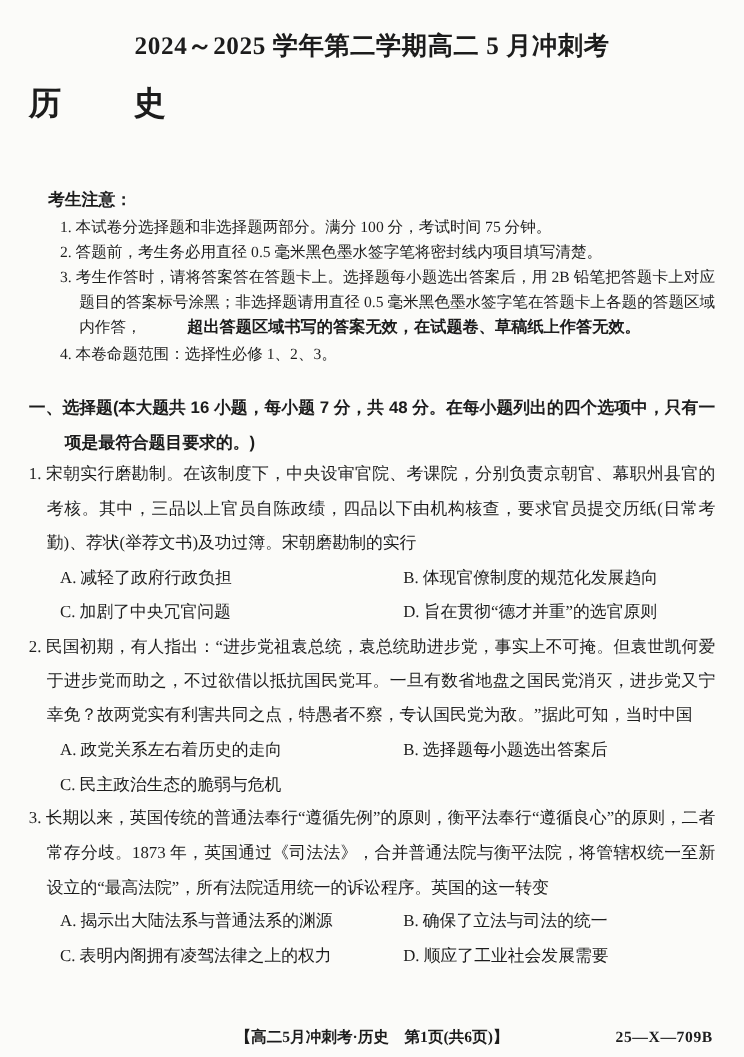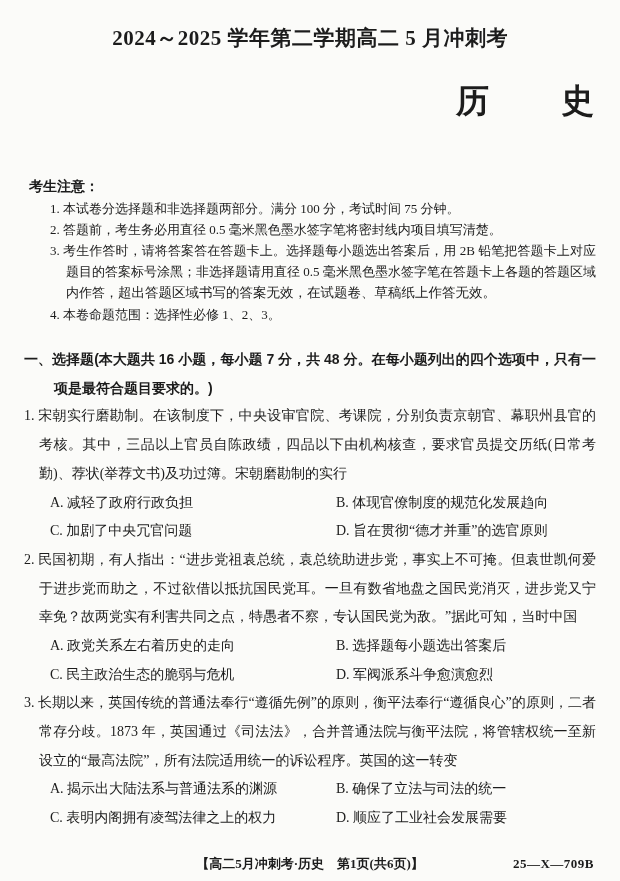--- a/index.html
+++ b/index.html
@@ -3,26 +3,26 @@
 <meta charset="utf-8">
 <style>
   * { margin:0; padding:0; box-sizing:border-box; }
   html, body { background:#d9d9d9; }
   body { width:620px; font-family:"Liberation Serif","DejaVu Serif",serif; }
   .page {
     width:620px; height:881px; background:#fbfbf9; color:#1c1c1c;
     padding:16px 24px 12px; position:relative; overflow:hidden;
   }
   .exam-title { text-align:center; font-weight:bold; font-size:21px; letter-spacing:.5px; margin-top:8px; }
-  .subject-title { text-align:right; font-weight:bold; font-size:33px; margin-top:27px; letter-spacing:2px; }
+  .subject-title { text-align:left; font-weight:bold; font-size:27px; margin-top:16px; letter-spacing:2px; }
   .notice { margin-top:54px; }
-  .notice-heading { font-weight:bold; font-size:14px; margin-left:5px; }
+  .notice-heading { font-weight:bold; font-size:14px; margin-left:16px; }
   .notice-items { margin-left:26px; font-size:13px; line-height:1.62; margin-top:2px; }
   .notice-item { padding-left:16px; text-indent:-16px; text-align:justify; }
-  .notice-emphasis { font-family:"Liberation Sans","DejaVu Sans",sans-serif; font-weight:normal; font-size:13.5px; }
+  .notice-emphasis { font-family:"Liberation Sans","DejaVu Sans",sans-serif; font-weight:bold; font-size:13.5px;margin-left:38px; }
   .section-heading {
     margin-top:20px; font-family:"Liberation Sans","DejaVu Sans",sans-serif;
     font-weight:bold; font-size:14px; line-height:2.05;
     padding-left:30px; text-indent:-30px; text-align:justify;
   }
   .question { font-size:14px; line-height:2.05; }
   .stem { padding-left:15px; text-indent:-15px; text-align:justify; }
   .options { margin-left:26px; display:grid; grid-template-columns:286px 1fr; }
   .option { white-space:nowrap; overflow:hidden; }
   .footer { position:absolute; left:0; bottom:8px; width:100%; text-align:center; font-size:13px; }
@@ -58,21 +58,20 @@
       <div class="option">D. 旨在贯彻“德才并重”的选官原则</div>
     </div>
   </div>
 
   <div class="question">
     <div class="stem">2. 民国初期，有人指出：“进步党祖袁总统，袁总统助进步党，事实上不可掩。但袁世凯何爱于进步党而助之，不过欲借以抵抗国民党耳。一旦有数省地盘之国民党消灭，进步党又宁幸免？故两党实有利害共同之点，特愚者不察，专认国民党为敌。”据此可知，当时中国</div>
     <div class="options">
       <div class="option">A. 政党关系左右着历史的走向</div>
       <div class="option">B. 选择题每小题选出答案后</div>
       <div class="option">C. 民主政治生态的脆弱与危机</div>
-      <div class="option">D. 军阀派系斗争愈演愈烈</div>
     </div>
   </div>
 
   <div class="question">
     <div class="stem">3. 长期以来，英国传统的普通法奉行“遵循先例”的原则，衡平法奉行“遵循良心”的原则，二者常存分歧。1873 年，英国通过《司法法》，合并普通法院与衡平法院，将管辖权统一至新设立的“最高法院”，所有法院适用统一的诉讼程序。英国的这一转变</div>
     <div class="options">
       <div class="option">A. 揭示出大陆法系与普通法系的渊源</div>
       <div class="option">B. 确保了立法与司法的统一</div>
       <div class="option">C. 表明内阁拥有凌驾法律之上的权力</div>
       <div class="option">D. 顺应了工业社会发展需要</div>

